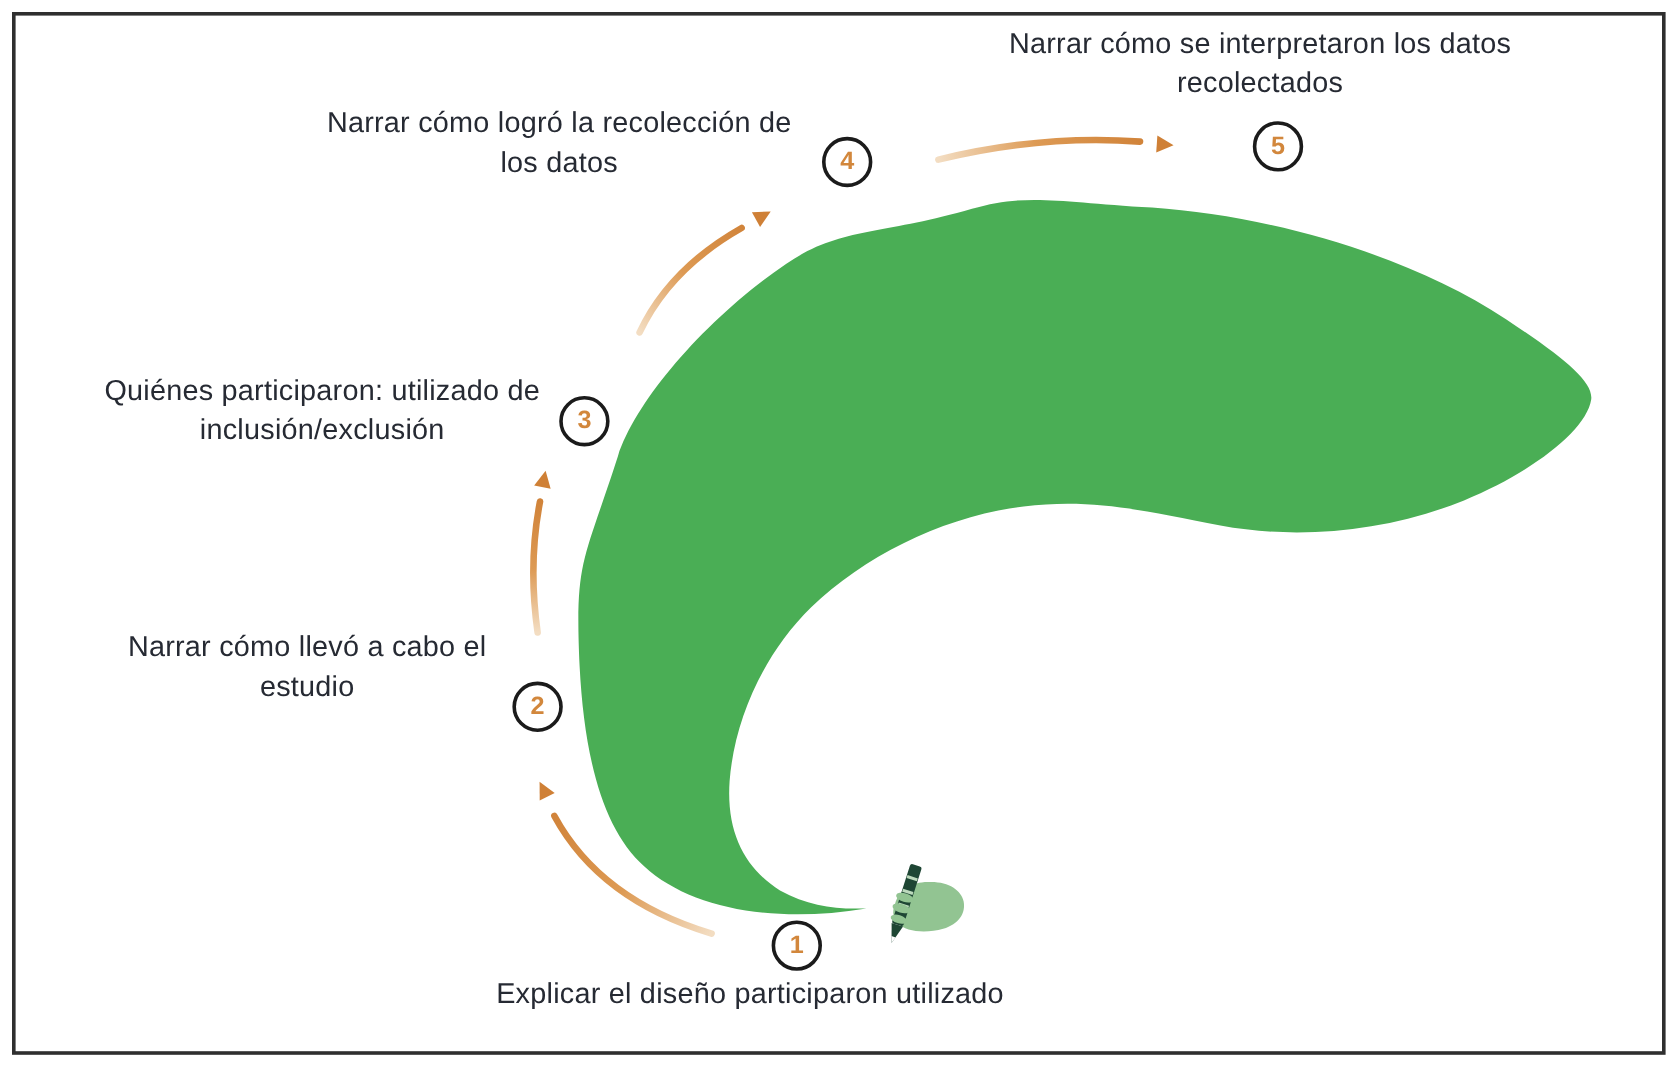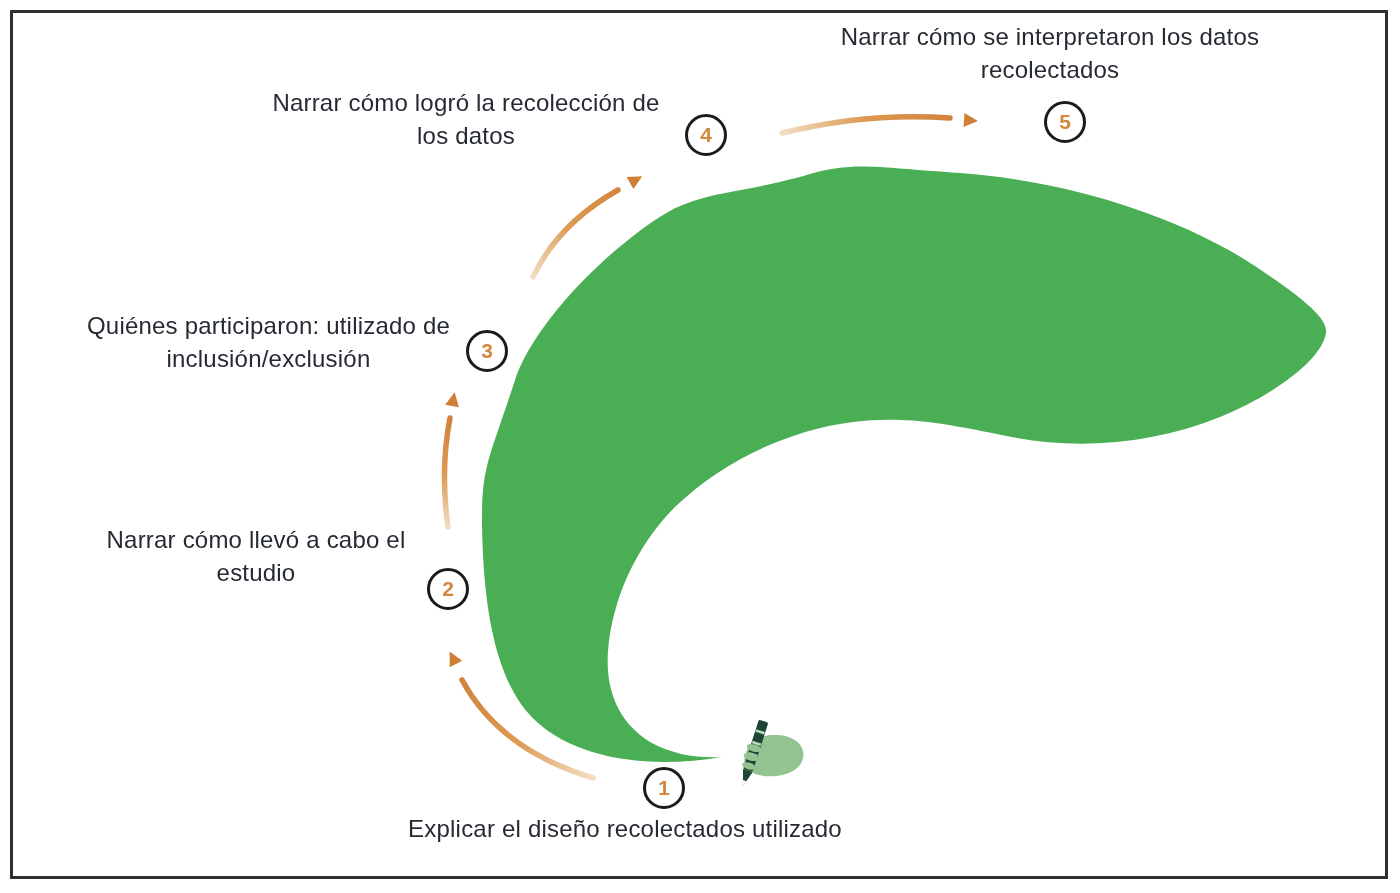--- a/index.html
+++ b/index.html
@@ -112,21 +112,21 @@
       <rect x="-4.5" y="32" width="9" height="2.6" fill="#bcd9bc"></rect>
       <polygon points="-5,50 5,50 0,66" fill="#1e4634"></polygon>
       <polygon points="-1.8,60.5 1.8,60.5 0,66" fill="#ffffff"></polygon>
     </g>
     <ellipse cx="754" cy="748" rx="7.5" ry="3.6" fill="#92c492" transform="rotate(17 754 748)"></ellipse>
     <ellipse cx="751" cy="757" rx="7.5" ry="3.6" fill="#92c492" transform="rotate(17 751 757)"></ellipse>
     <ellipse cx="749" cy="766" rx="7" ry="3.4" fill="#92c492" transform="rotate(17 749 766)"></ellipse>
   </g>
 </svg>
 
-<div class="step-label label-1">Explicar el diseño recolectados utilizado</div>
+<div class="step-label label-1">Explicar el diseño participaron utilizado</div>
 <div class="step-label label-2">Narrar cómo llevó a cabo el estudio</div>
 <div class="step-label label-3">Quiénes participaron: utilizado de inclusión/exclusión</div>
 <div class="step-label label-4">Narrar cómo logró la recolección de los datos</div>
 <div class="step-label label-5">Narrar cómo se interpretaron los datos recolectados</div>
 
 <div class="step-circle circle-1">
     <span>1</span>
   </div>
 <div class="step-circle circle-2">
     <span>2</span>

